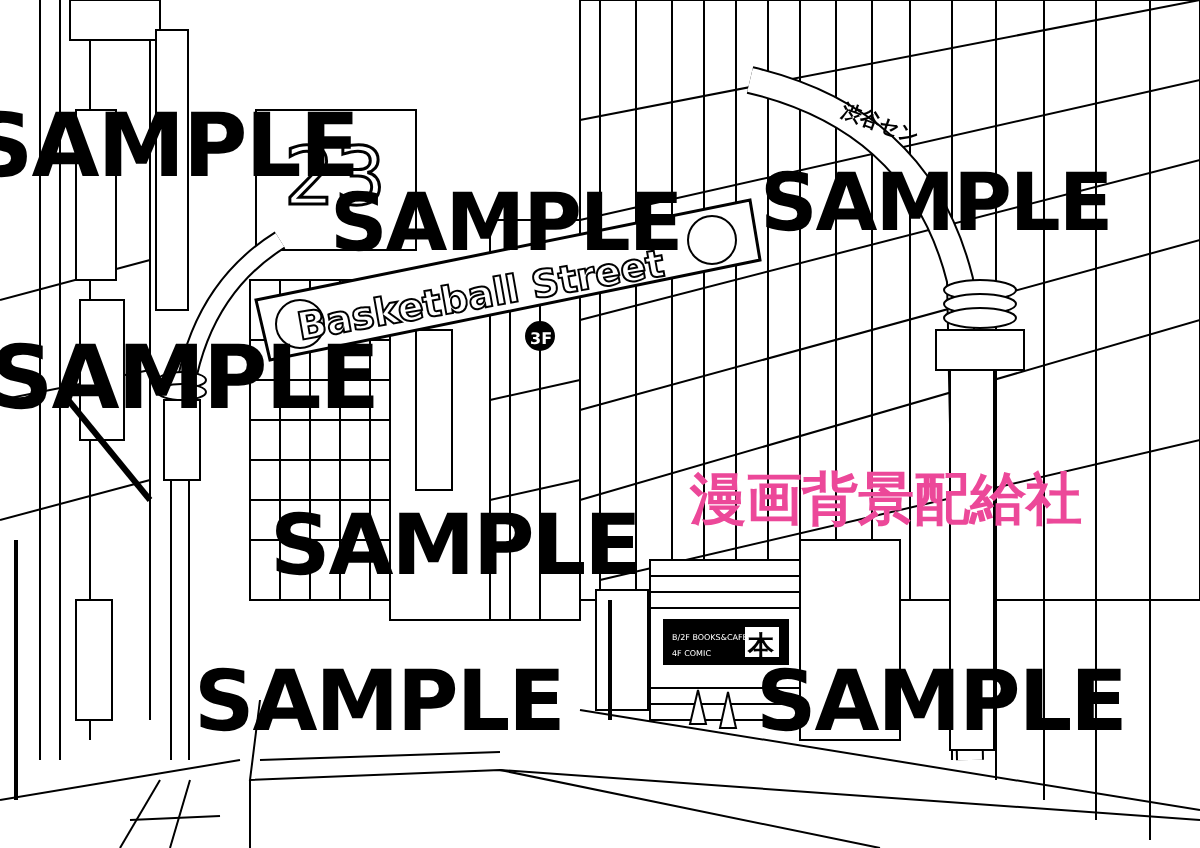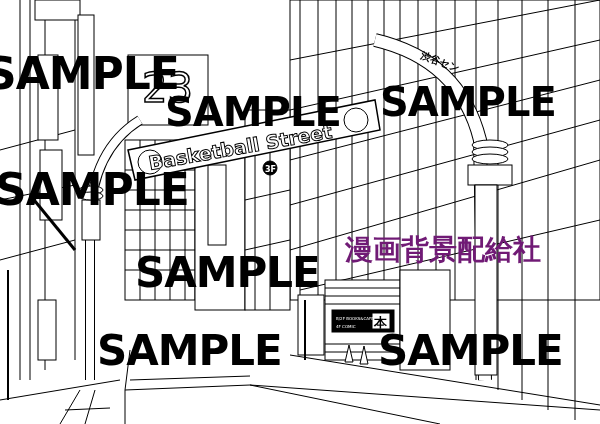--- a/index.html
+++ b/index.html
@@ -1,19 +1,19 @@
 <!DOCTYPE html>
 <html><head>
 <meta charset="utf-8">
 <style>
   html, body { margin:0; padding:0; }
   body { width:600px; height:424px; overflow:hidden; background:#fff; position:relative; font-family:"Liberation Sans", sans-serif; }
   #scene { position:absolute; left:0; top:0; width:600px; height:424px; }
   .wm { position:absolute; font-family:"DejaVu Sans", "Liberation Sans", sans-serif; font-weight:bold; color:#000; letter-spacing:-1px; line-height:1; white-space:nowrap; }
-  .wm-jp { position:absolute; font-family:"DejaVu Sans", sans-serif; font-weight:bold; color:#701a75; line-height:1; white-space:nowrap; font-size:28px; }
+  .wm-jp { position:absolute; font-family:"DejaVu Sans", sans-serif; font-weight:bold; color:#ec4899; line-height:1; white-space:nowrap; font-size:28px; }
 </style>
 </head>
 <body>
 
 <svg id="scene" viewBox="0 0 600 424" xmlns="http://www.w3.org/2000/svg">
   <g stroke="#000" fill="none" stroke-width="1">
 
     <g>
       <rect x="290" y="0" width="310" height="300" fill="#fff"></rect>
       <line x1="300" y1="0" x2="300" y2="300"></line>

